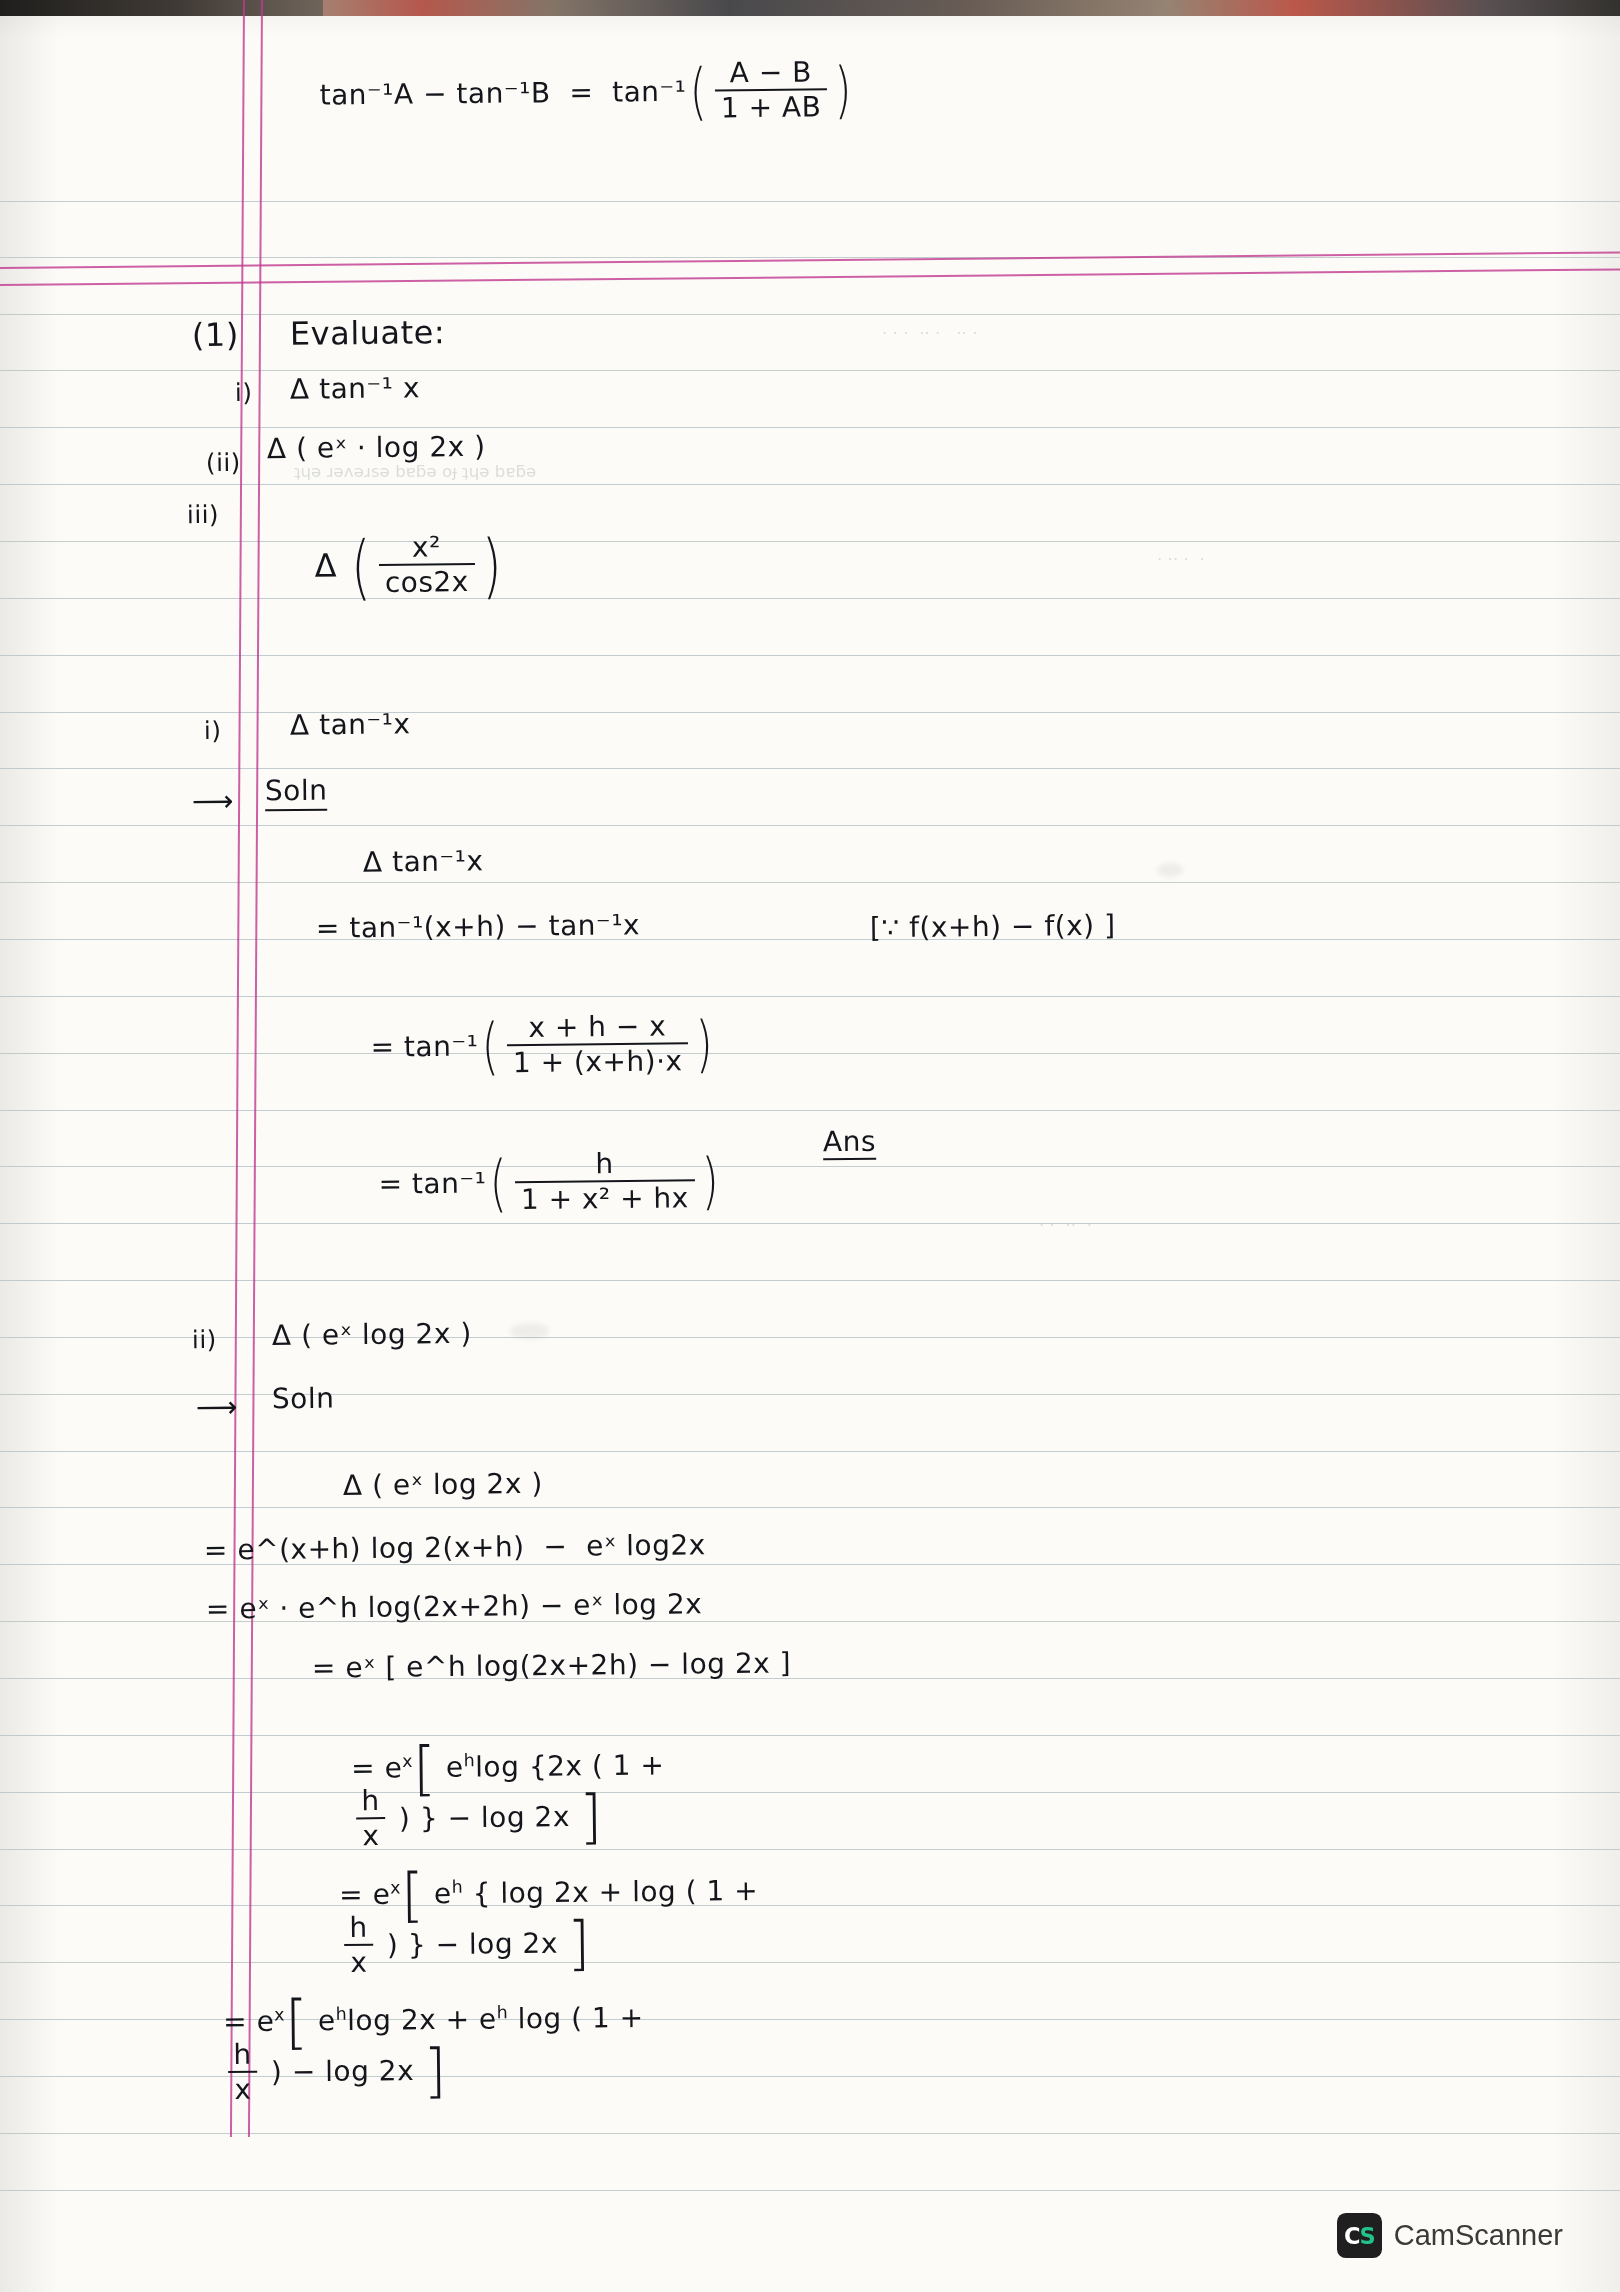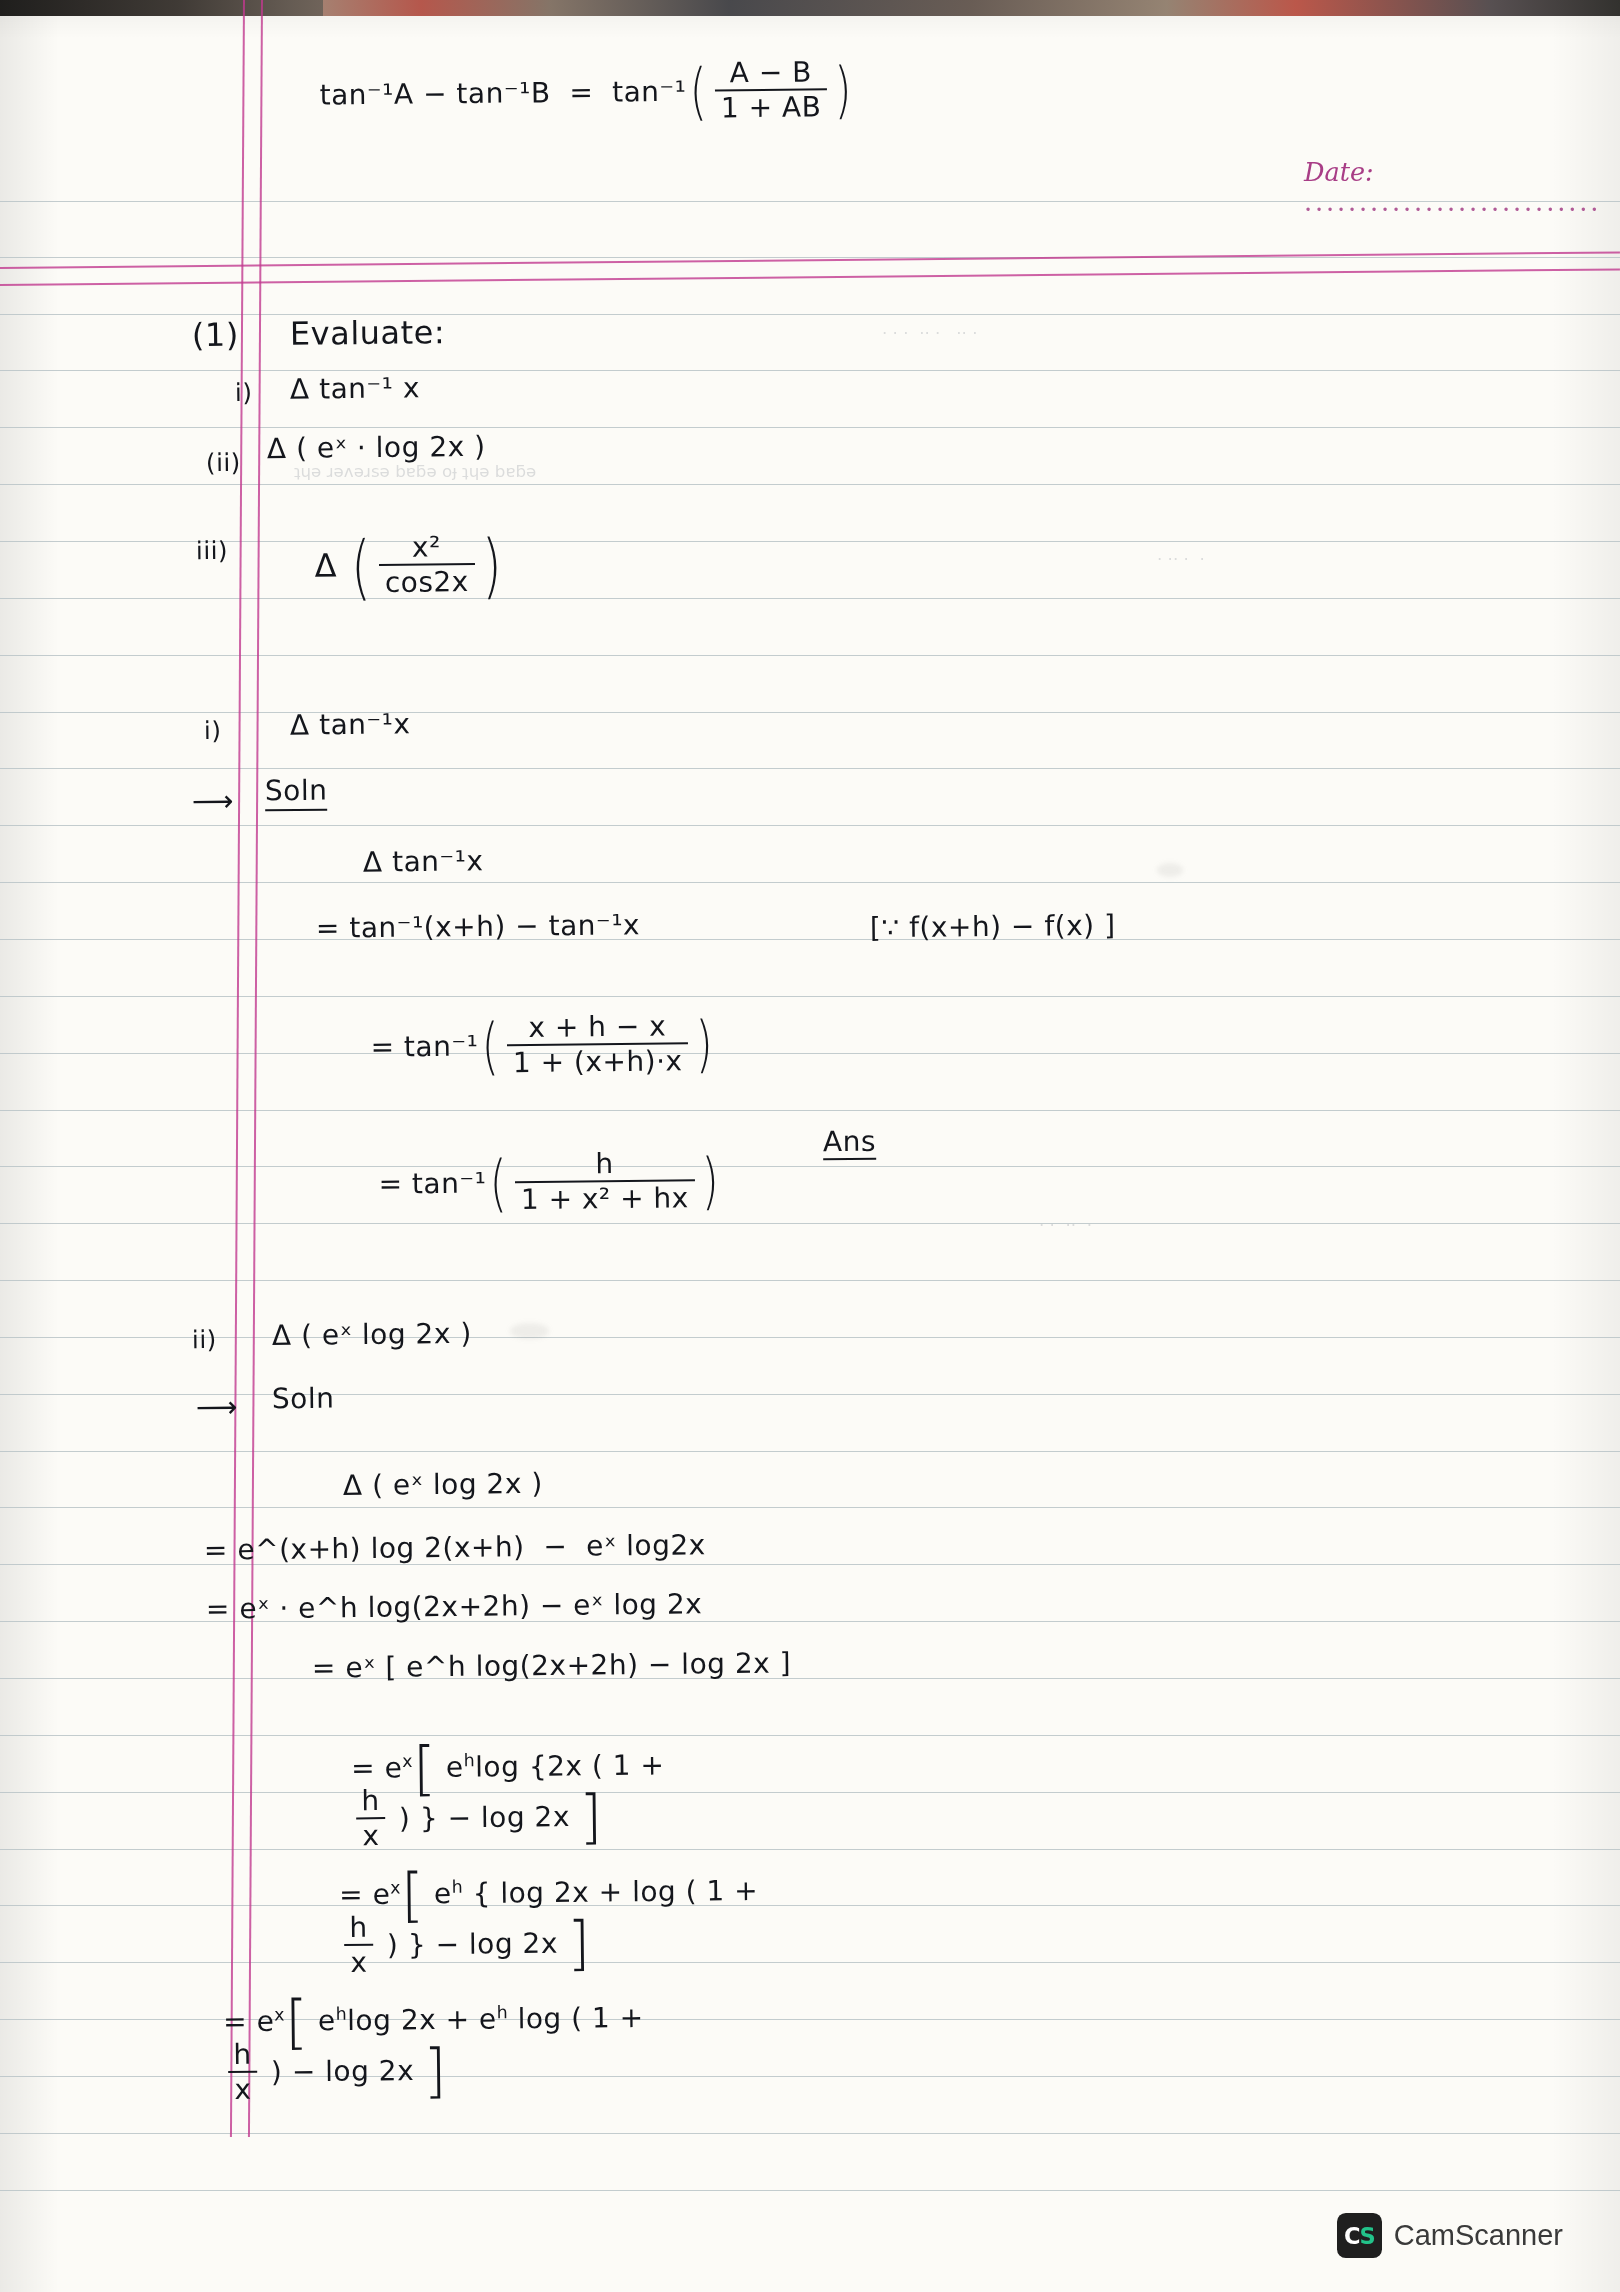--- a/index.html
+++ b/index.html
@@ -228,35 +228,31 @@
   <div class="smudge" style="left:1157px; top:863px; width:25.5px; height:13.7px;"></div>
   <div class="smudge" style="left:510px; top:1323px; width:39px; height:15.7px;"></div>
 
   <div class="ink hand lg" style="left:282px; top:27.4px;">
     <span>tan⁻¹A − tan⁻¹B  =  tan⁻¹</span><span class="paren">(</span><span class="frac">
       <span class="num">A − B</span>
       <span class="den">1 + AB</span>
     </span><span class="paren">)</span>
   </div>
 
-  <div class="datestamp" style="left:1304px; top:157px;">
-    <span>Date:</span>
-    <span class="dots">...........................</span>
-  </div>
 
   <div class="ink hand xl" style="left:192px; top:316px;">(1)</div>
   <div class="ink hand xl" style="left:290px; top:314px;">Evaluate:</div>
 
   <div class="ink hand md" style="left:235px; top:378px;">i)</div>
   <div class="ink hand lg" style="left:290px; top:372px;">Δ tan⁻¹ x</div>
 
   <div class="ink hand md" style="left:206px; top:448px;">(ii)</div>
   <div class="ink hand lg" style="left:267px; top:431px;">Δ ( eˣ · log 2x )</div>
 
-  <div class="ink hand md" style="left:196px; top:500px;margin-top:36px;">iii)</div>
+  <div class="ink hand md" style="left:187px; top:500px;">iii)</div>
   <div class="ink hand xl" style="left:272px; top:495px;">
     <span>Δ</span><span class="paren" style="margin-left:9.8px;">(</span><span class="frac lg">
       <span class="num">x²</span>
       <span class="den">cos2x</span>
     </span><span class="paren">)</span>
   </div>
 
   <div class="ink hand md" style="left:204px; top:716px;">i)</div>
   <div class="ink hand lg" style="left:290px; top:708px;">Δ tan⁻¹x</div>
 

